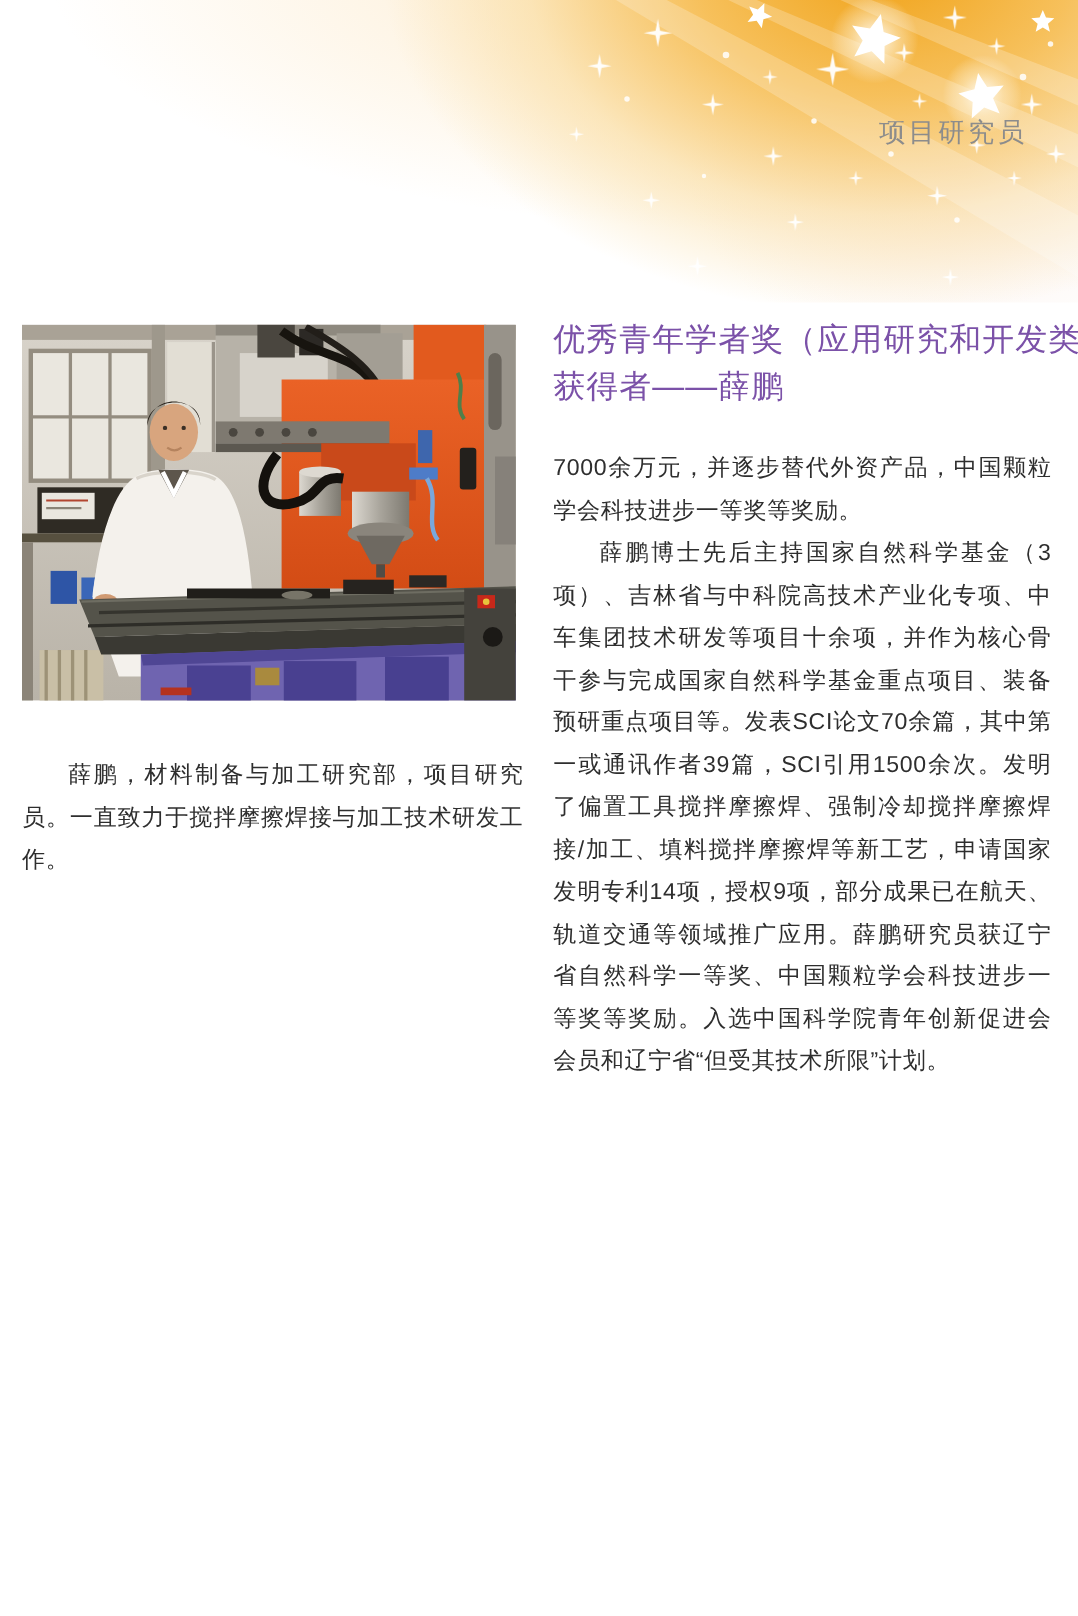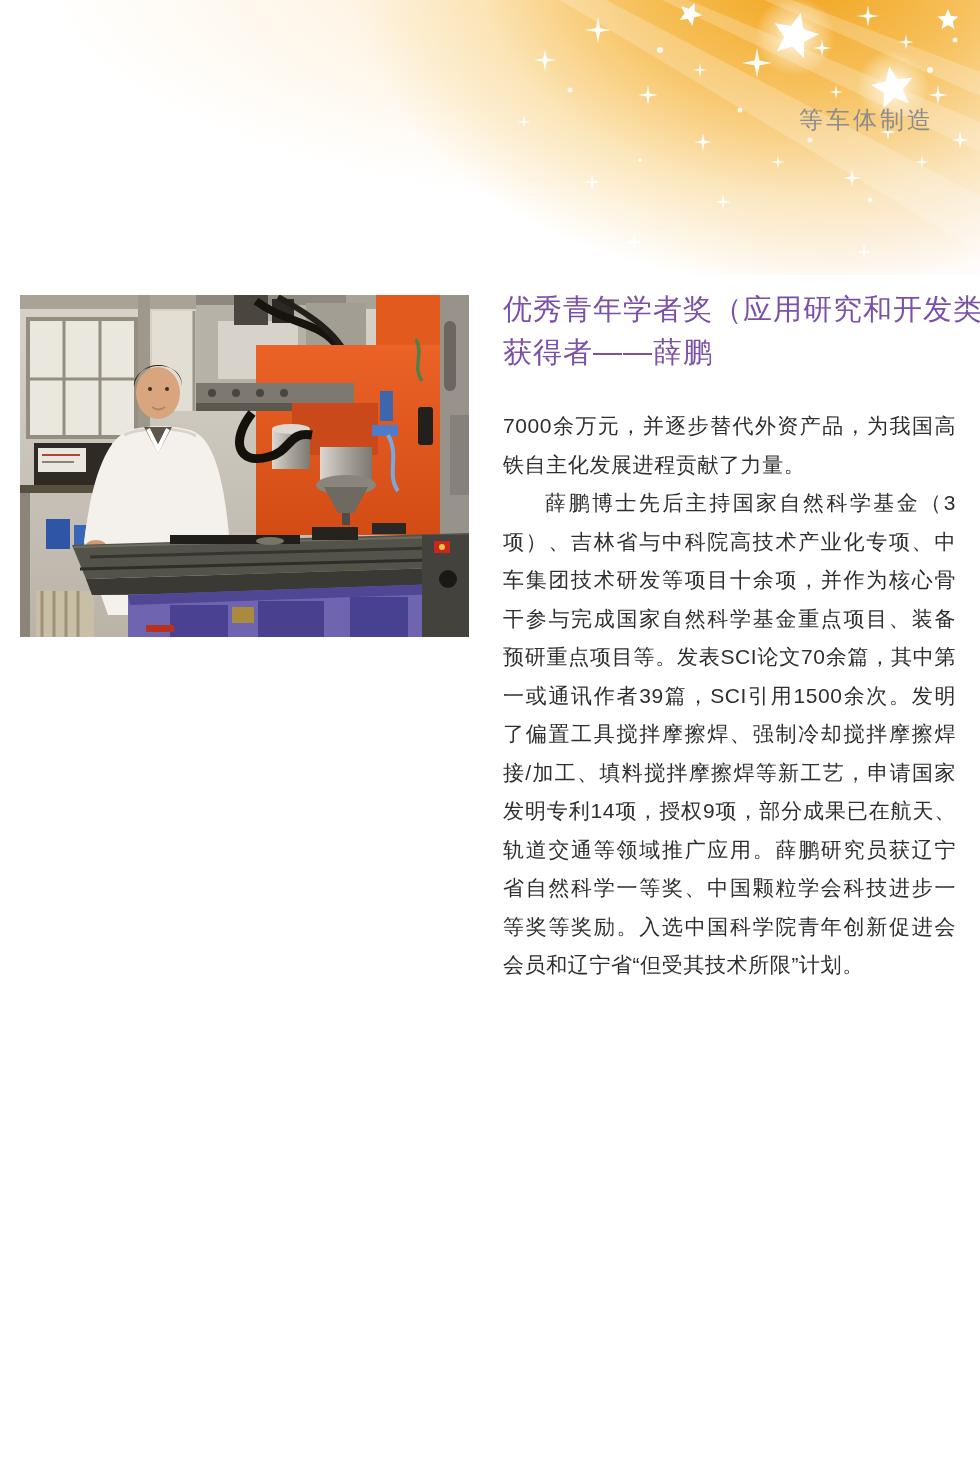--- a/index.html
+++ b/index.html
@@ -174,21 +174,21 @@
         <circle cx="570" cy="90" r="2.5"></circle>
           <circle cx="660" cy="50" r="3"></circle>
         <circle cx="740" cy="110" r="2.5"></circle>
           <circle cx="810" cy="140" r="2.5"></circle>
         <circle cx="930" cy="70" r="3"></circle>
           <circle cx="870" cy="200" r="2.5"></circle>
         <circle cx="640" cy="160" r="2"></circle>
           <circle cx="955" cy="40" r="2.5"></circle>
       </g>
     </svg>
-    <div class="corner-label">等车体制造</div>
+    <div class="corner-label">项目研究员</div>
   </div>
 
   <div class="photo-frame">
     <svg viewBox="0 0 449 342" preserveAspectRatio="none">
       <defs>
         <linearGradient id="wall" x1="0" y1="0" x2="0" y2="1">
           <stop offset="0" stop-color="#d8d3ca"></stop>
             <stop offset="1" stop-color="#b9b3a8"></stop>
         </linearGradient>
         <linearGradient id="metal" x1="0" y1="0" x2="1" y2="0">
@@ -294,24 +294,25 @@
       <rect x="126" y="330" width="28" height="7" fill="#b5321e"></rect>
 
       <rect x="402" y="240" width="47" height="102" fill="#44423c"></rect>
       <rect x="414" y="246" width="16" height="12" fill="#c8281a"></rect>
       <circle cx="422" cy="252" r="3" fill="#e8c43c"></circle>
       <circle cx="428" cy="284" r="9" fill="#1b1916"></circle>
     </svg>
   </div>
 
   <div class="col left-col">
+    <p class="indent">薛鹏，材料制备与加工研究部，项目研究员。一直致力于搅拌摩擦焊接与加工技术研发工作。</p>
   </div>
 
   <div class="col right-col">
     <h1 class="title">
       <span>优秀青年学者奖（应用研究和开发类）</span>
       <span>获得者——薛鹏</span>
     </h1>
-    <p>7000余万元，并逐步替代外资产品，为我国高铁自主化发展进程贡献了力量。</p>
+    <p>7000余万元，并逐步替代外资产品，中国颗粒学会科技进步一等奖等奖励。</p>
     <p class="indent">薛鹏博士先后主持国家自然科学基金（3项）、吉林省与中科院高技术产业化专项、中车集团技术研发等项目十余项，并作为核心骨干参与完成国家自然科学基金重点项目、装备预研重点项目等。发表SCI论文70余篇，其中第一或通讯作者39篇，SCI引用1500余次。发明了偏置工具搅拌摩擦焊、强制冷却搅拌摩擦焊接/加工、填料搅拌摩擦焊等新工艺，申请国家发明专利14项，授权9项，部分成果已在航天、轨道交通等领域推广应用。薛鹏研究员获辽宁省自然科学一等奖、中国颗粒学会科技进步一等奖等奖励。入选中国科学院青年创新促进会会员和辽宁省“但受其技术所限”计划。</p>
   </div>
 
 </div>
 
 </body></html>

